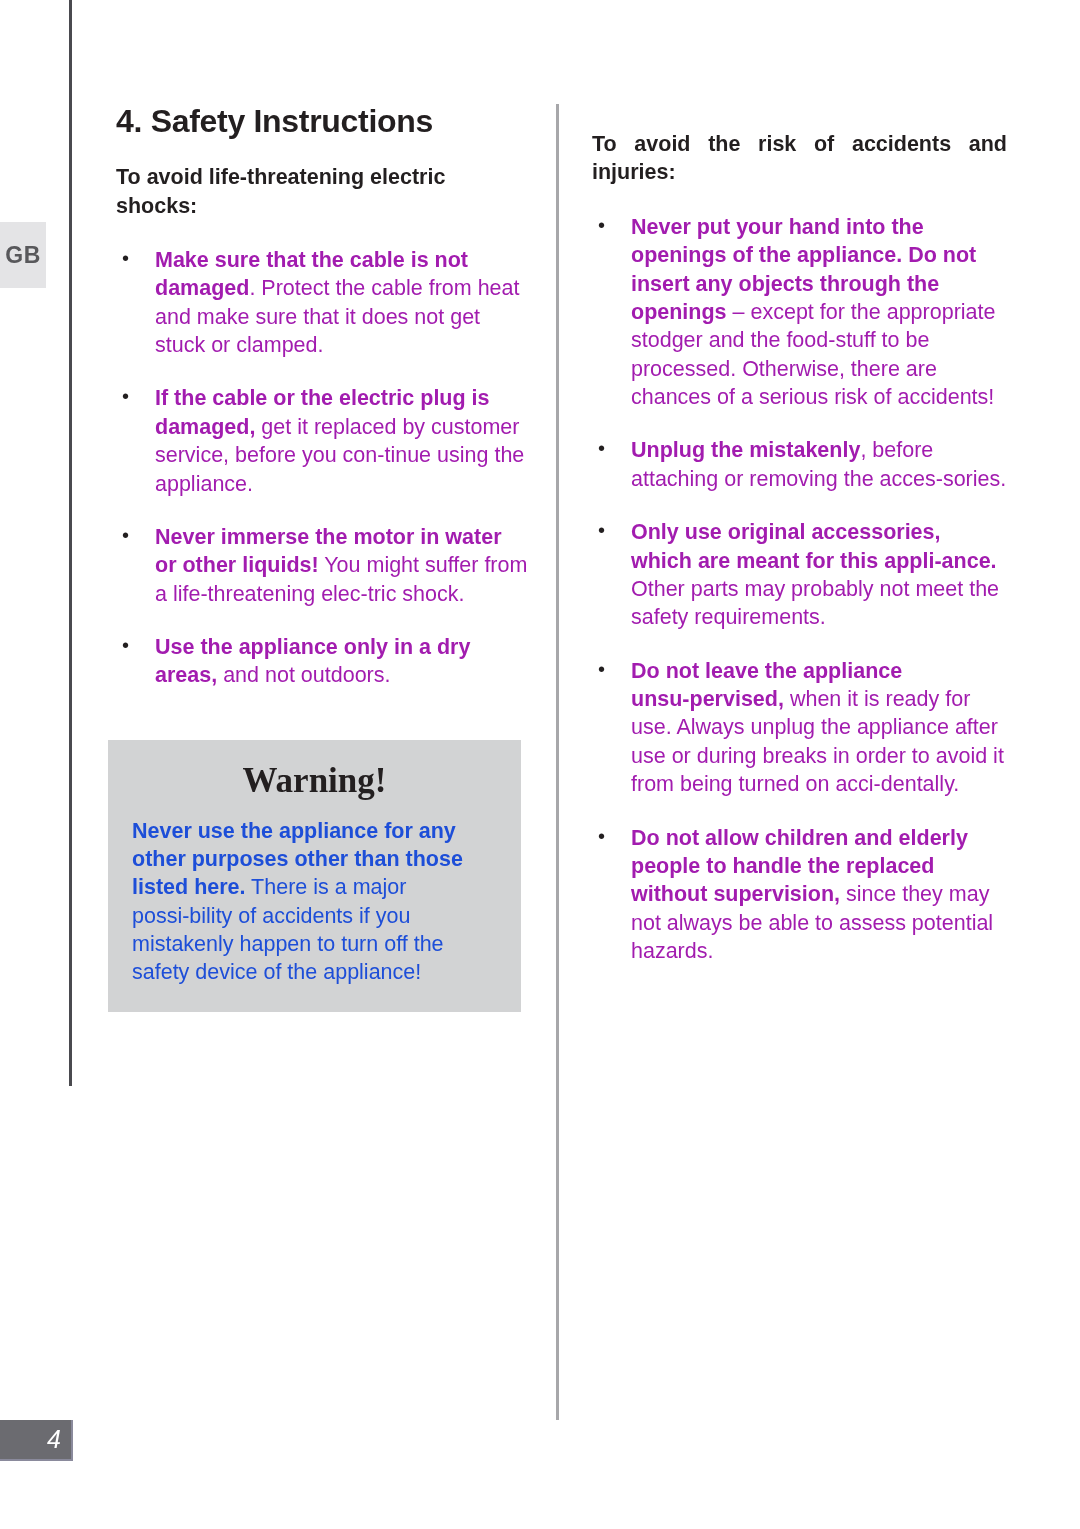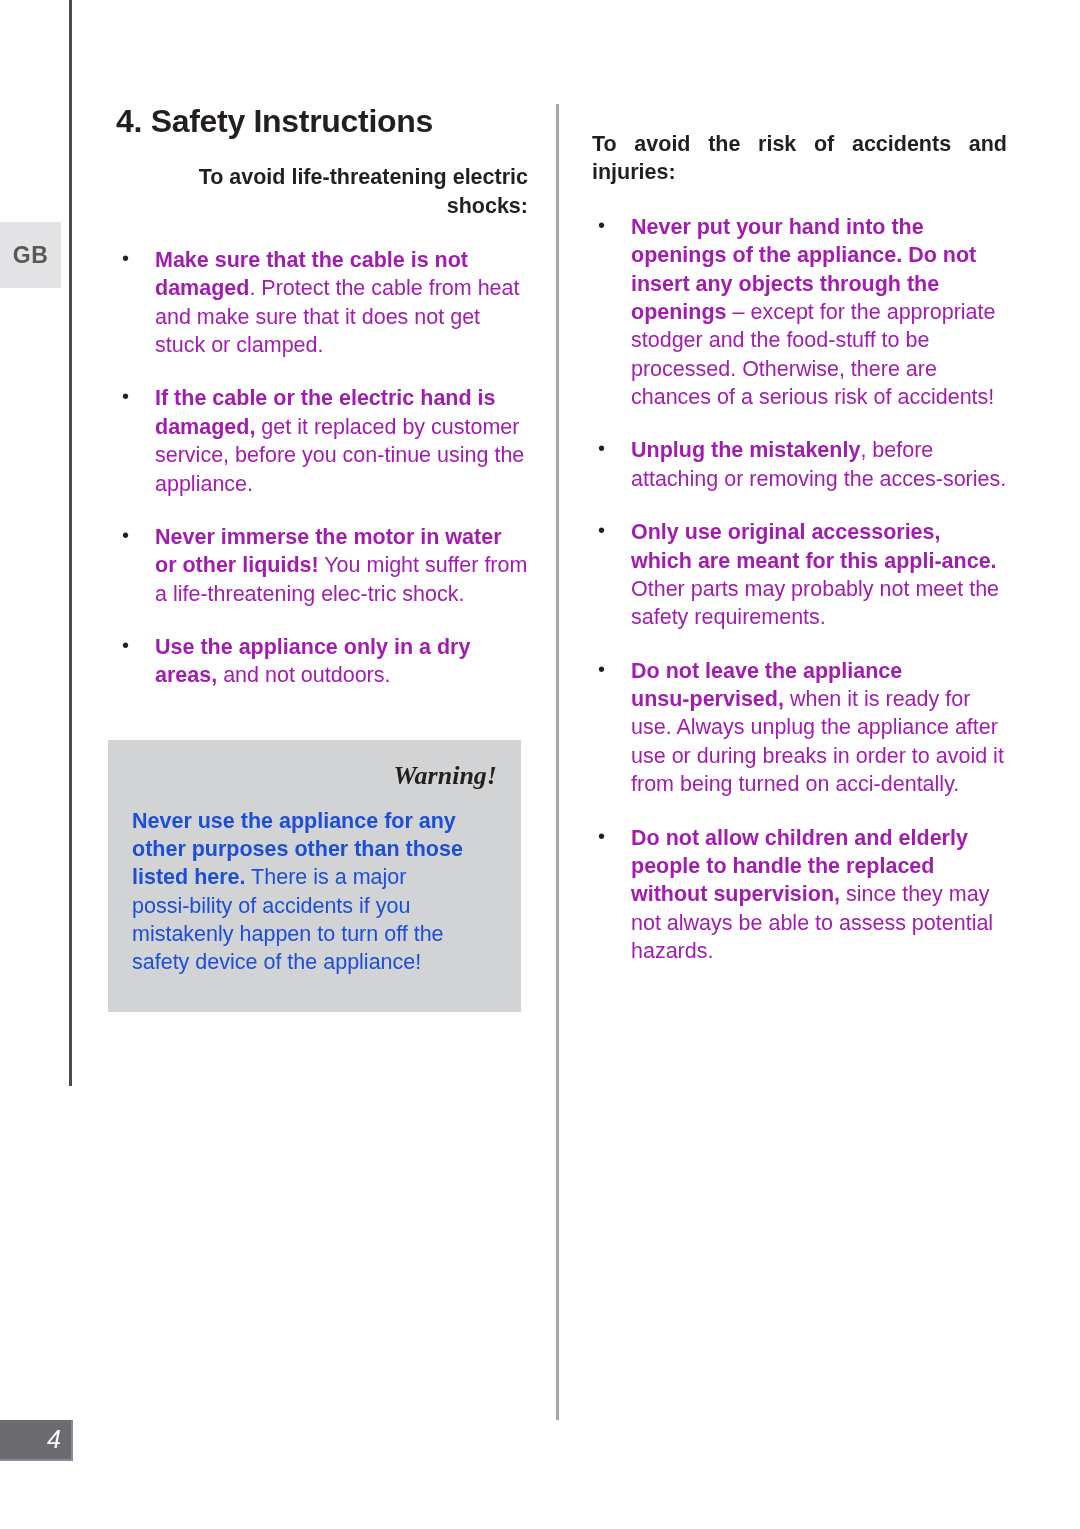--- a/index.html
+++ b/index.html
@@ -30,21 +30,21 @@
     left: 556px;
     top: 104px;
     width: 3px;
     height: 1316px;
     background: #a7a7aa;
   }
   .lang-tab {
     position: absolute;
     left: 0;
     top: 222px;
-    width: 61px;
+    width: 46px;
     height: 66px;
     background: #e4e4e6;
     display: flex;
     align-items: center;
     justify-content: center;
     font-size: 23px;
     font-weight: bold;
     letter-spacing: 0.5px;
     color: #58585b;
   }
@@ -87,21 +87,20 @@
     line-height: 1.1;
     color: #231f20;
   }
 
   .lead {
     font-size: 21.5px;
     font-weight: bold;
     line-height: 1.32;
     margin: 0 0 26px 0;
     color: #231f20;
-    text-align: right;
   }
   .lead.justify { text-align: justify; text-align-last: left; margin-top: 26px; }
 
   ul.bullets {
     list-style: none;
     margin: 0;
     padding: 0;
   }
   ul.bullets > li {
     position: relative;
@@ -128,28 +127,27 @@
     position: absolute;
     left: 108px;
     top: 740px;
     width: 413px;
     height: 272px;
     background: #d2d3d4;
     box-sizing: border-box;
     padding: 22px 24px 0 24px;
   }
   .warning-title {
-    text-align: right;
+    text-align: center;
     font-family: "Liberation Serif", serif;
-    font-size: 26px;
+    font-size: 35px;
     font-weight: bold;
     margin: 0 0 16px 0;
     color: #231f20;
     line-height: 1.1;
-    font-style: italic;
   }
   .warning-text {
     font-size: 21.5px;
     line-height: 1.32;
     margin: 0;
     color: #1d4ed8;
   }
 </style>
 </head>
 <body>
@@ -162,21 +160,21 @@
 </div>
 
 <div class="col col-left">
   <h1 class="section-title">4. Safety Instructions</h1>
   <p class="lead">To avoid life-threatening electric shocks:</p>
   <ul class="bullets">
     <li>
       <span class="b">Make sure that the cable is not damaged</span><span>. Protect the cable from heat and make sure that it does not get stuck or clamped.</span>
     </li>
     <li>
-      <span class="b">If the cable or the electric hand is damaged,</span><span> get it replaced by customer service, before you con‑tinue using the appliance.</span>
+      <span class="b">If the cable or the electric plug is damaged,</span><span> get it replaced by customer service, before you con‑tinue using the appliance.</span>
     </li>
     <li>
       <span class="b">Never immerse the motor in water or other liquids!</span><span> You might suffer from a life-threatening elec‑tric shock.</span>
     </li>
     <li>
       <span class="b">Use the appliance only in a dry areas,</span><span> and not outdoors.</span>
     </li>
   </ul>
 </div>
 

